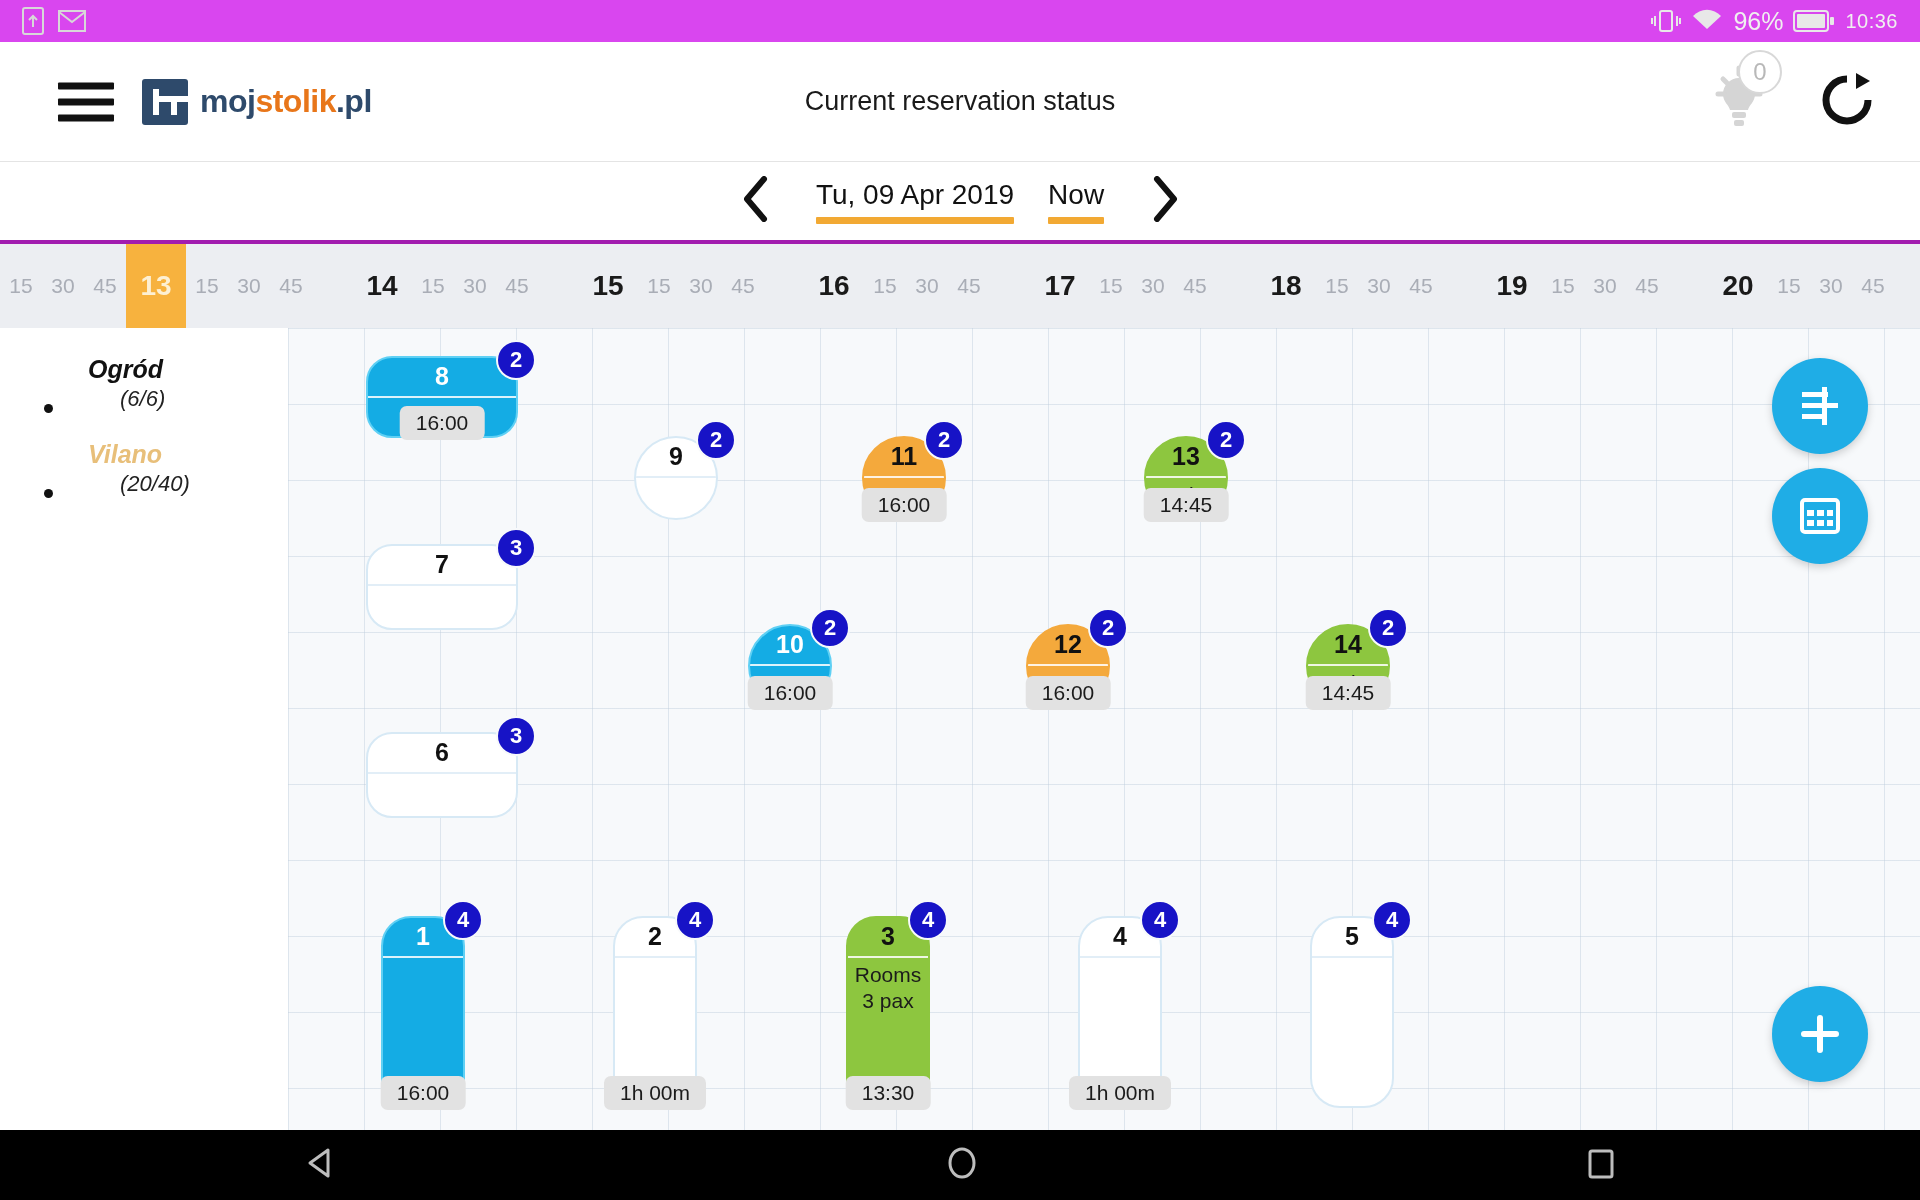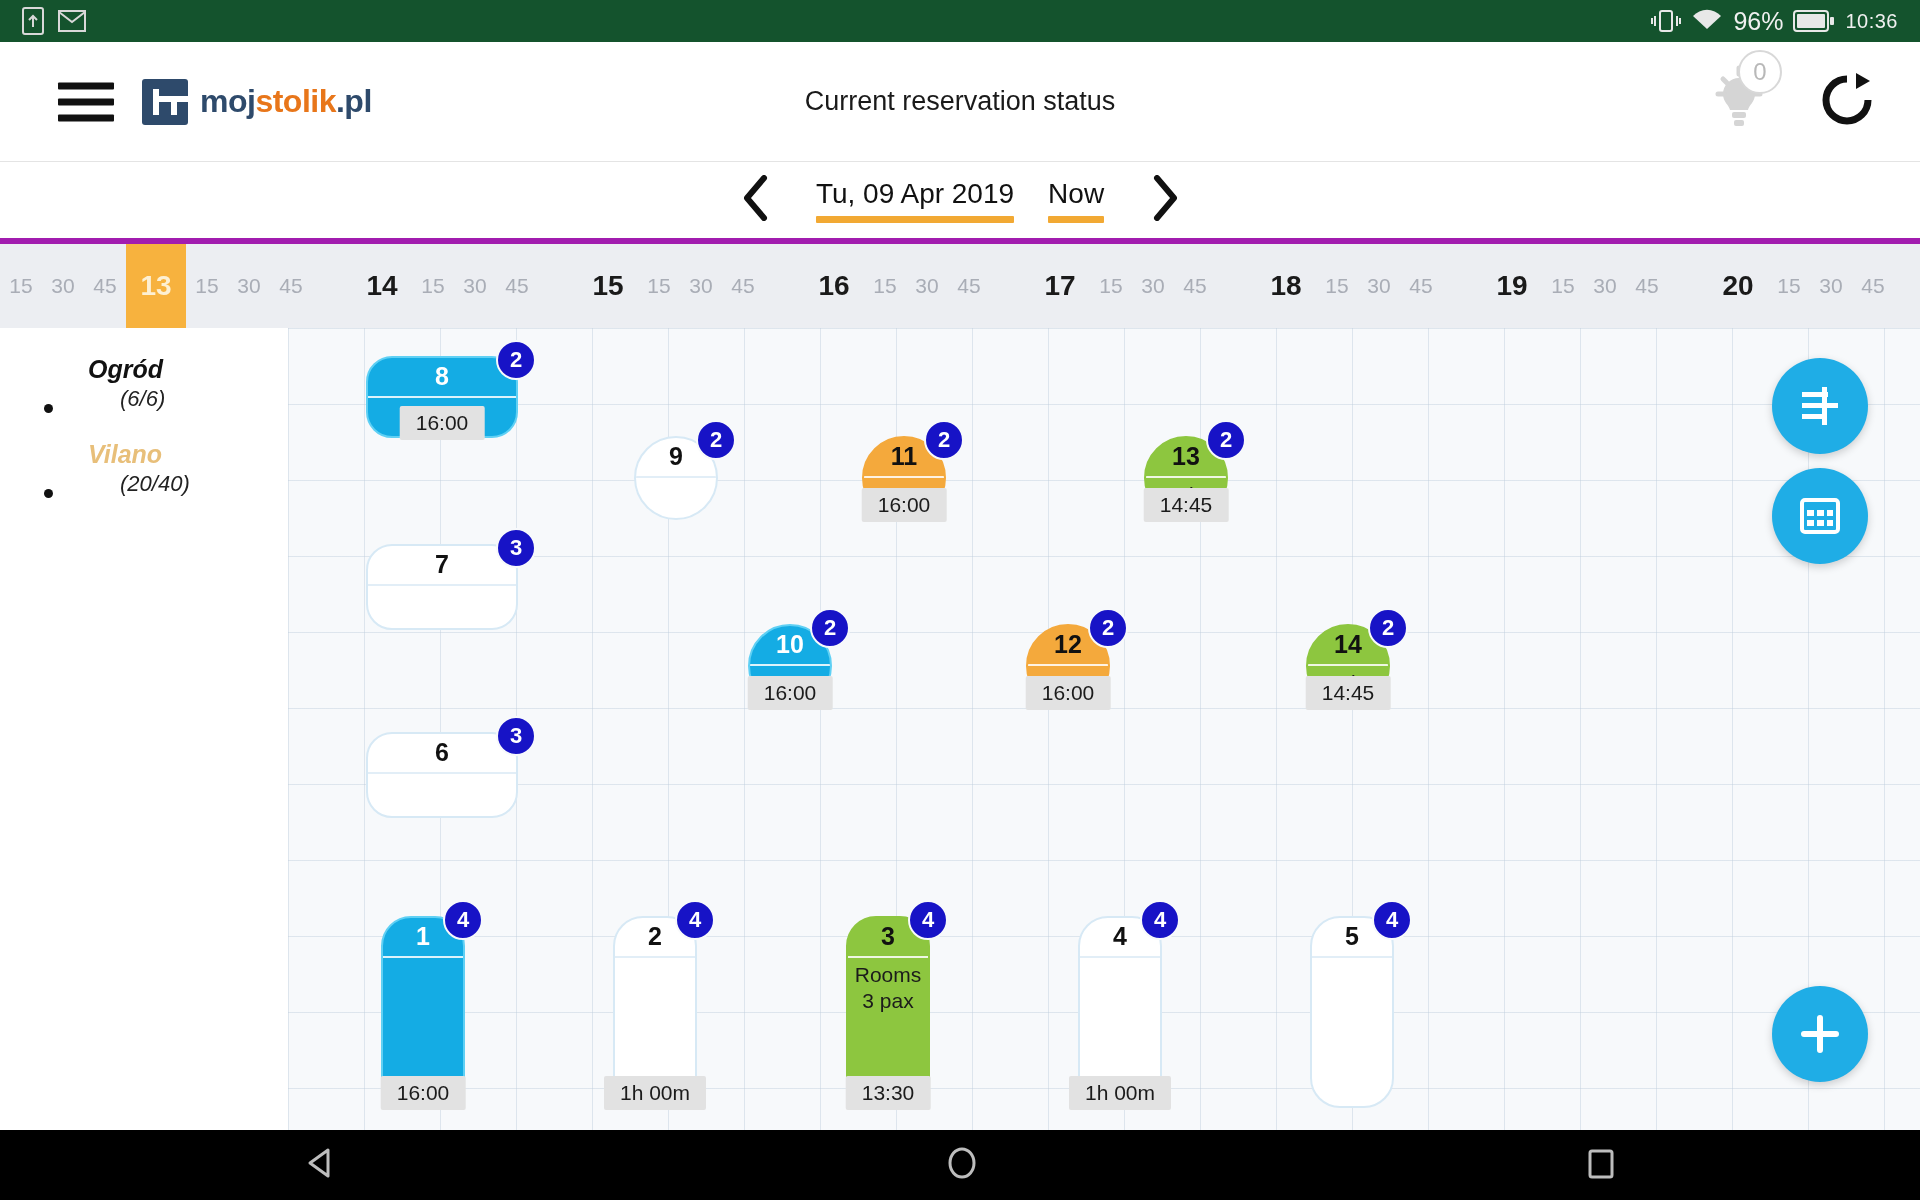--- a/index.html
+++ b/index.html
@@ -7,21 +7,21 @@
     width: 1920px; height: 1200px;
     font-family: "Liberation Sans", sans-serif;
     background: #ffffff;
     overflow: hidden;
   }
   #app { position: relative; width: 1920px; height: 1200px; }
 
   
   .statusbar {
     position: absolute; top: 0; left: 0; width: 1920px; height: 42px;
-    background: #14532d; color: #e8e8e8;
+    background: #d946ef; color: #e8e8e8;
     display: flex; align-items: center; justify-content: space-between;
     padding: 0 22px;
   }
   .sb-left { display: flex; align-items: center; gap: 14px; }
   .sb-right { display: flex; align-items: center; gap: 10px; }
   .sb-clock { font-size: 20px; color: #f0f0f0; letter-spacing: .5px; }
   .sb-pct { font-size: 25px; color: #f0f0f0; }
   .ic { display: block; }
 
   
@@ -70,21 +70,21 @@
     width: 44px; height: 44px; border-radius: 50%;
     border: 2px solid #d8d8d8; background: #fff; color: #b8b8b8;
     font-size: 24px; display: flex; align-items: center; justify-content: center;
   }
   .refresh-btn { position: absolute; right: 44px; top: 50%; transform: translateY(-50%); cursor: pointer; }
 
   
   .datenav {
     position: absolute; top: 162px; left: 0; width: 1920px; height: 82px;
     background: #fff; display: flex; align-items: center; justify-content: center;
-    gap: 34px; border-bottom: 6px solid #a21caf;
+    gap: 34px; border-bottom: 4px solid #a21caf;
   }
   .chev { cursor: pointer; padding: 4px 14px; }
   .date-pill { text-align: center; cursor: pointer; }
   .date-pill .txt { font-size: 28px; color: #111; display: block; }
   .date-pill .ul { display: block; height: 7px; background: #f2a933; margin-top: 6px; border-radius: 1px; }
   .now-pill { text-align: center; cursor: pointer; }
   .now-pill .txt { font-size: 28px; color: #111; display: block; }
   .now-pill .ul { display: block; height: 7px; background: #f2a933; margin-top: 6px; border-radius: 1px; }
 
   
@@ -152,21 +152,21 @@
   .tbl .badge {
     position: absolute; top: -16px; right: -18px;
     width: 40px; height: 40px; border-radius: 50%;
     background: #1713c6; color: #fff; font-size: 22px; font-weight: bold;
     display: flex; align-items: center; justify-content: center; z-index: 5;
     border: 2px solid #f7f9fb;
   }
   .tbl .tag {
     position: absolute; bottom: -2px; left: 50%; transform: translateX(-50%);
     background: #e2e2e2; color: #1b1b1b; font-size: 21px;
-    padding: 5px 16px; border-radius: 2px; white-space: nowrap; z-index: 4;
+    padding: 5px 16px; border-radius: 7px; white-space: nowrap; z-index: 4;
   }
   .shape.r-rect { border-radius: 26px; }
   .shape.r-circle { border-radius: 50%; }
   .shape.r-pill { border-radius: 30px; }
 
   
   .fab {
     position: absolute; border-radius: 50%; background: #1fade6;
     display: flex; align-items: center; justify-content: center; cursor: pointer;
     box-shadow: 0 3px 9px rgba(0,0,0,.18);

